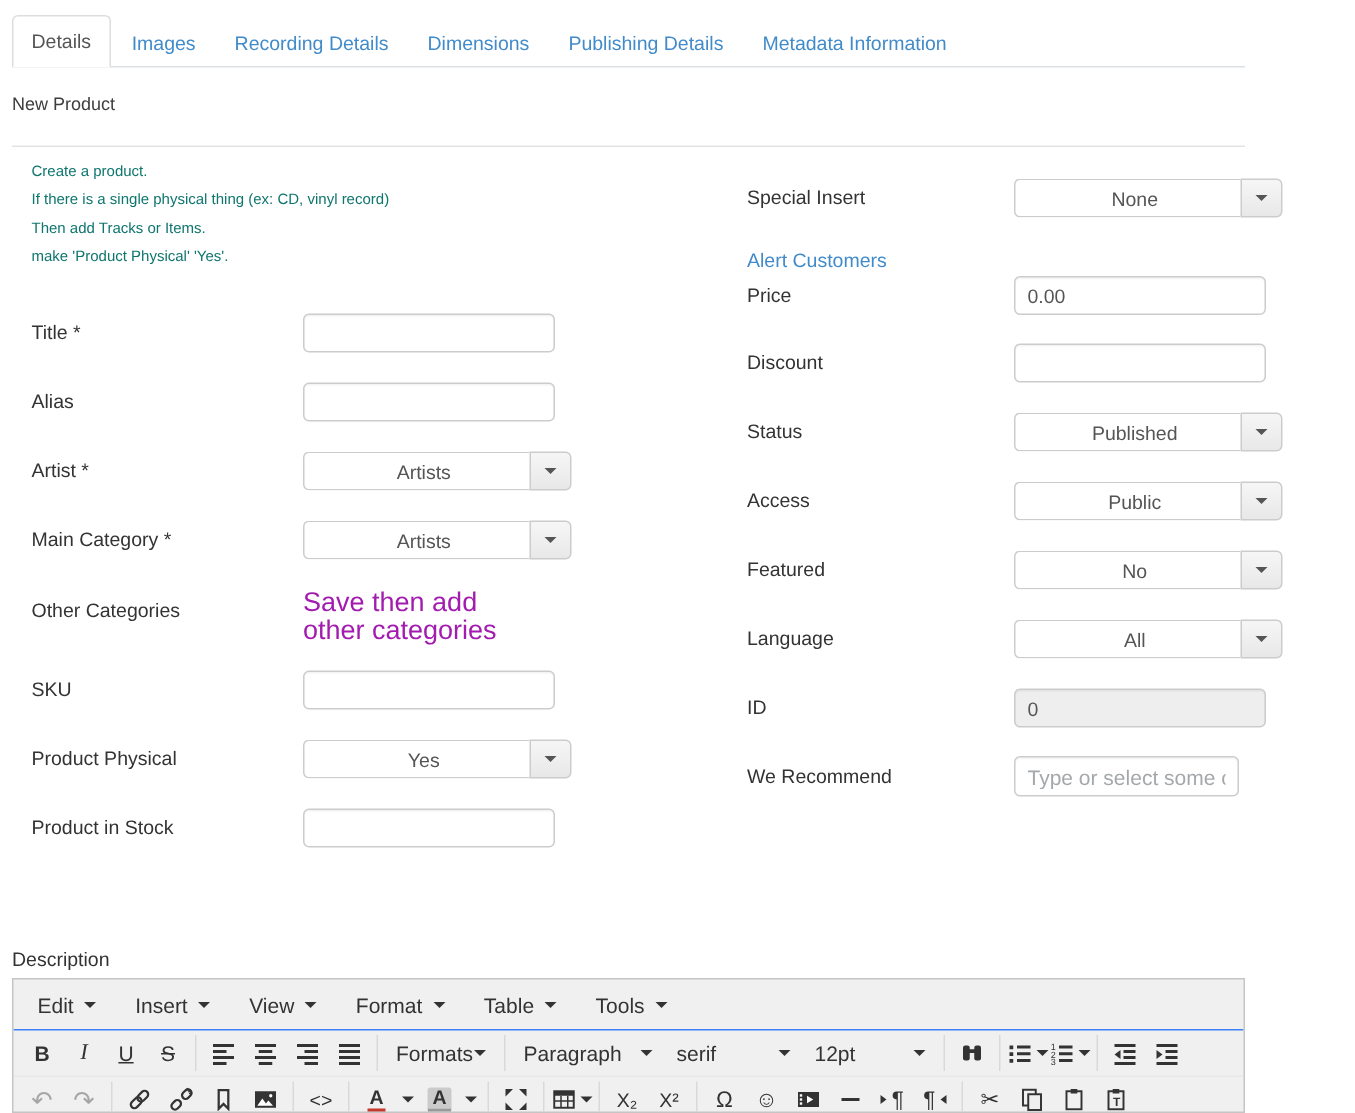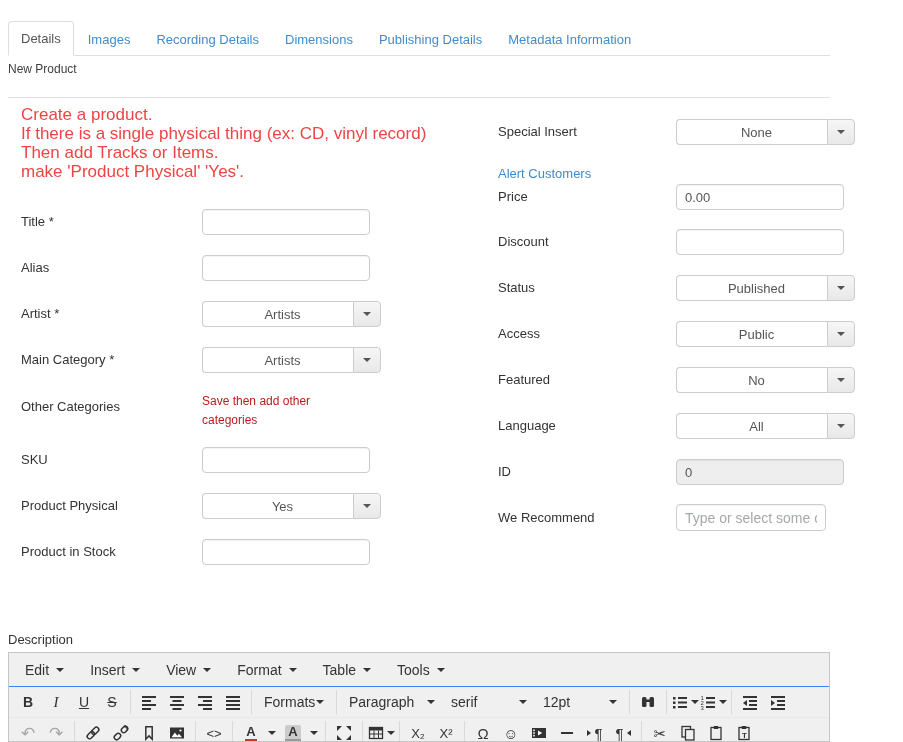--- a/index.html
+++ b/index.html
@@ -2,34 +2,34 @@
 <html><head>
 <meta charset="utf-8">
 <style>
   html,body{margin:0;padding:0;background:#fff;}
   body{font-family:"Liberation Sans","DejaVu Sans",sans-serif;color:#333;}
   .page{position:relative;width:903px;height:742px;overflow:hidden;background:#fff;}
 
   
   .tabs{position:absolute;left:8px;top:10px;width:822px;display:flex;align-items:flex-end;
         border-bottom:1px solid #dbe0e4;list-style:none;margin:0;padding:0;}
-  .tab{padding:9px 12px;margin:11px 2px -1px 0;font-size:13px;color:#428bca;cursor:pointer;white-space:nowrap;}
+  .tab{padding:9px 12px;margin:0 2px -1px 0;font-size:13px;color:#428bca;cursor:pointer;white-space:nowrap;}
   .tab.active{background:#fff;border:1px solid #ddd;border-bottom-color:#fff;
               border-radius:4px 4px 0 0;color:#555;}
 
   
   .page-title{position:absolute;left:8px;top:62px;margin:0;font-size:12px;font-weight:400;color:#3e3e3e;}
   .title-rule{position:absolute;left:8px;top:97px;width:822px;height:0;border:0;border-top:1px solid #e3e3e3;margin:0;}
 
   
-  .intro{position:absolute;left:21px;top:105px;font-size:17px;line-height:19px;color:#ef4444;}
+  .intro{position:absolute;left:21px;top:105px;font-size:10px;line-height:19px;color:#0f766e;}
 
   
   .flabel{position:absolute;font-size:13px;color:#333;line-height:16px;white-space:nowrap;}
-  .note{position:absolute;font-size:12px;line-height:19px;color:#b91c1c;width:135px;}
+  .note{position:absolute;font-size:18px;line-height:19px;color:#a21caf;width:135px;}
   .link{position:absolute;font-size:13px;color:#428bca;cursor:pointer;white-space:nowrap;}
   .tinput{position:absolute;width:168px;height:26px;box-sizing:border-box;border:1px solid #ccc;border-radius:4px;
           padding:3px 8px;font:13px "Liberation Sans","DejaVu Sans",sans-serif;color:#555;background:#fff;
           box-shadow:inset 0 1px 1px rgba(0,0,0,.05);}
   .tinput:disabled{background:#eee;color:#555;}
   .tinput::placeholder{color:#a5a8ab;opacity:1;}
   .winput{width:150px;height:27px;font-size:14px;color:#888;}
   .fselect{position:absolute;width:179px;height:26px;display:flex;cursor:pointer;text-align:center;}
   .fselect .txt{flex:1;box-sizing:border-box;border:1px solid #ccc;border-right:0;border-radius:4px 0 0 4px;
                 background:#fff;font-size:13px;color:#555;padding:5px 0 0 9px;white-space:nowrap;overflow:hidden;}

